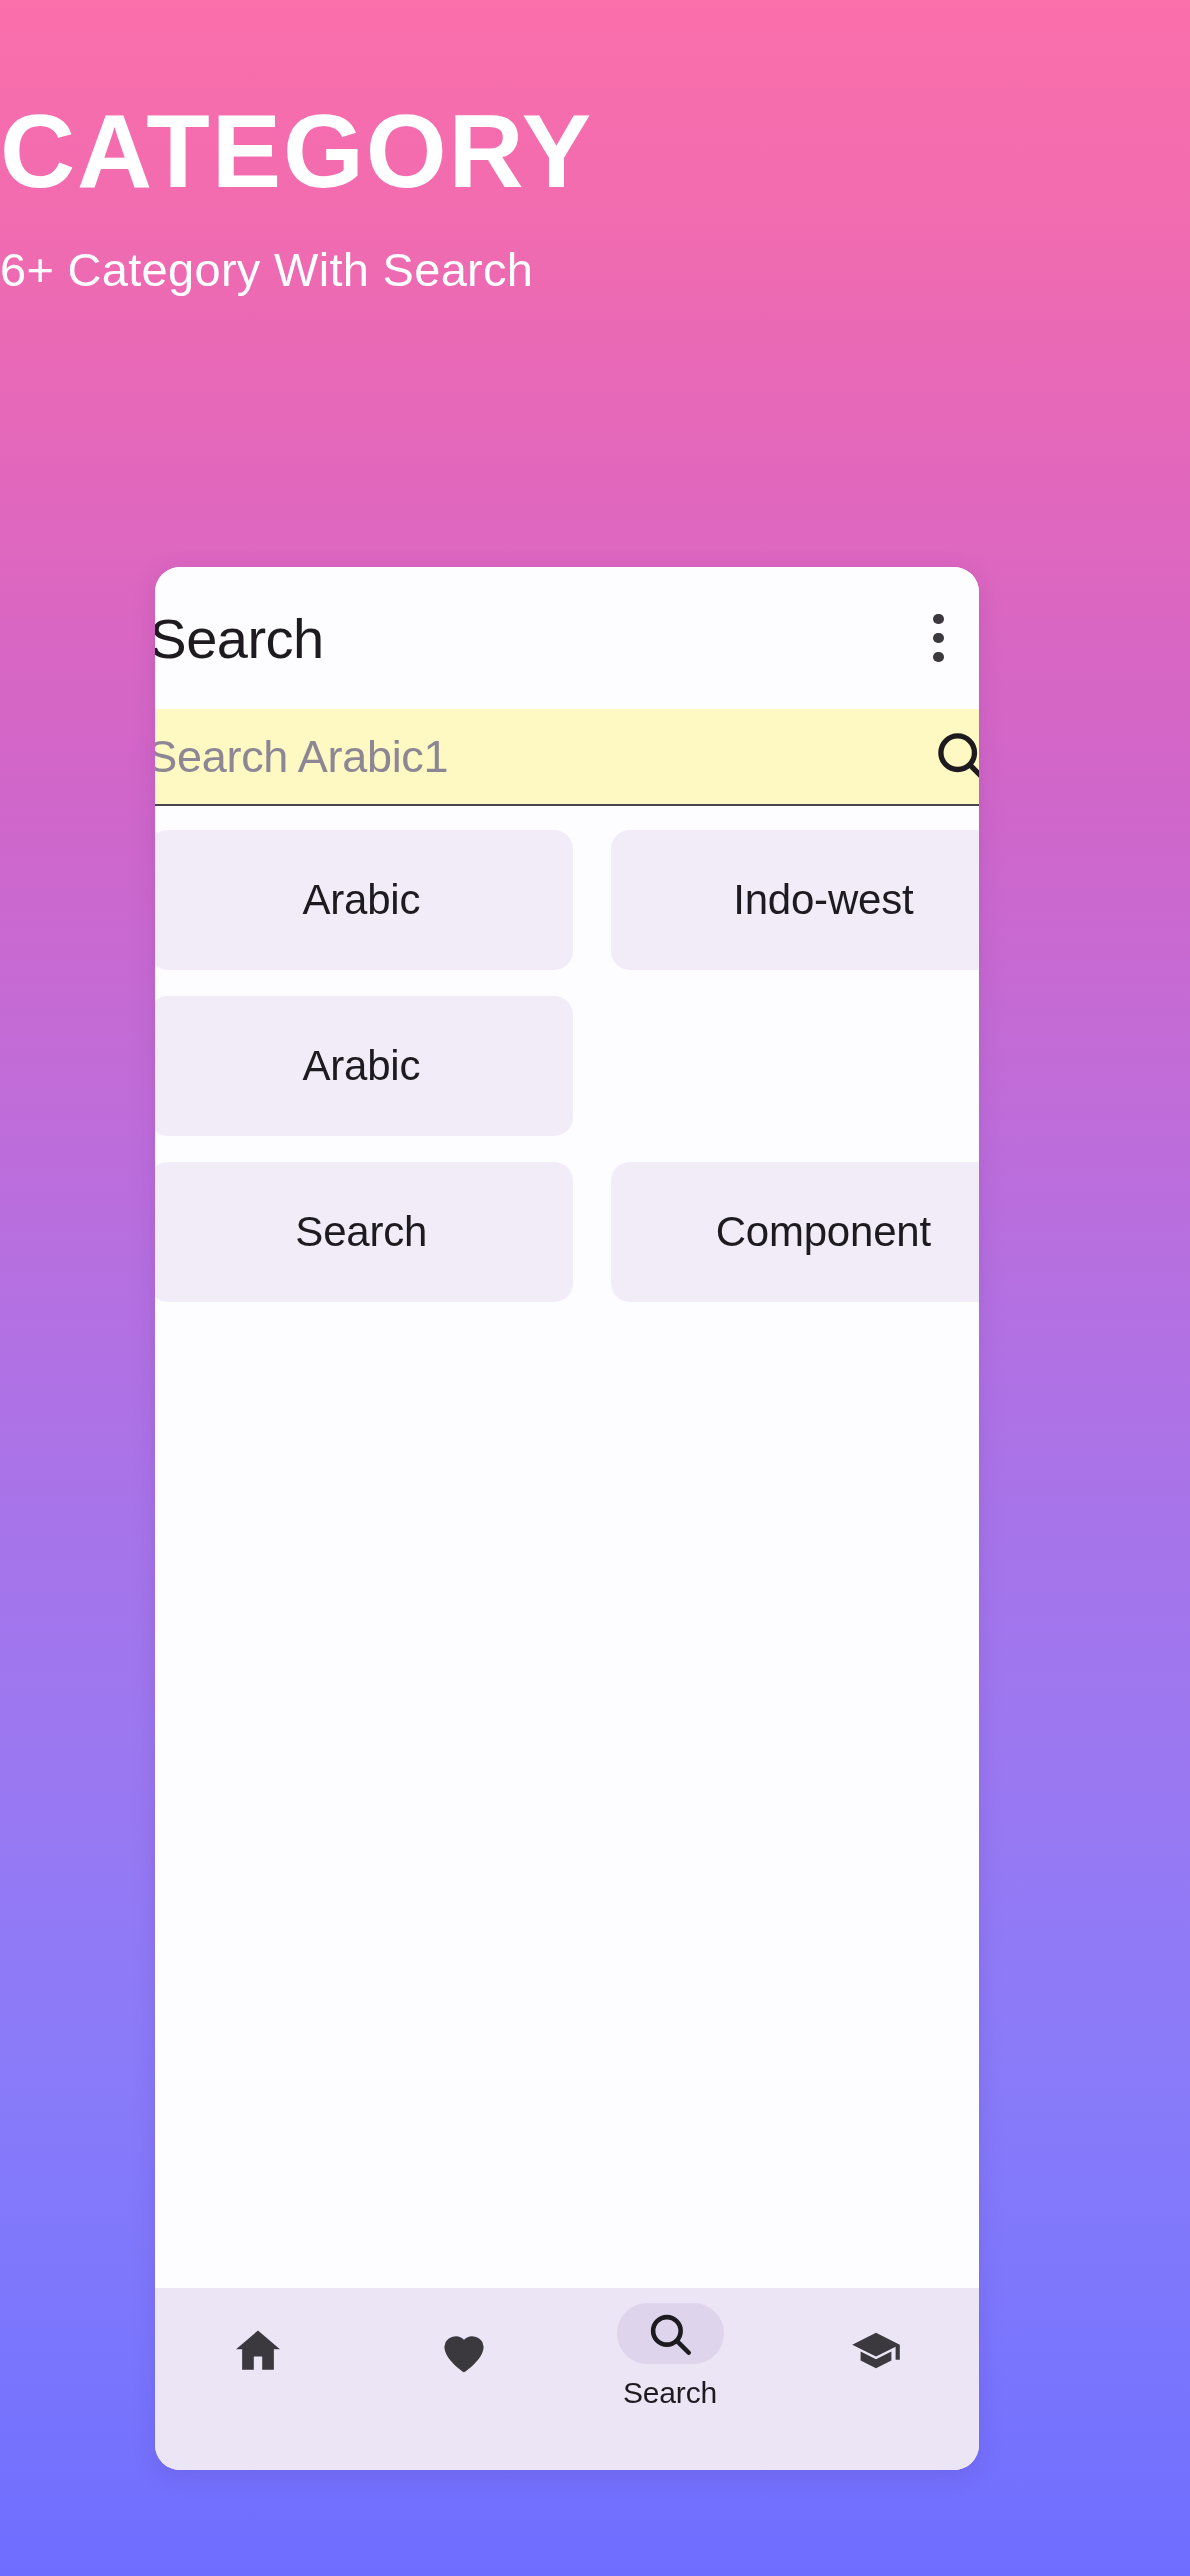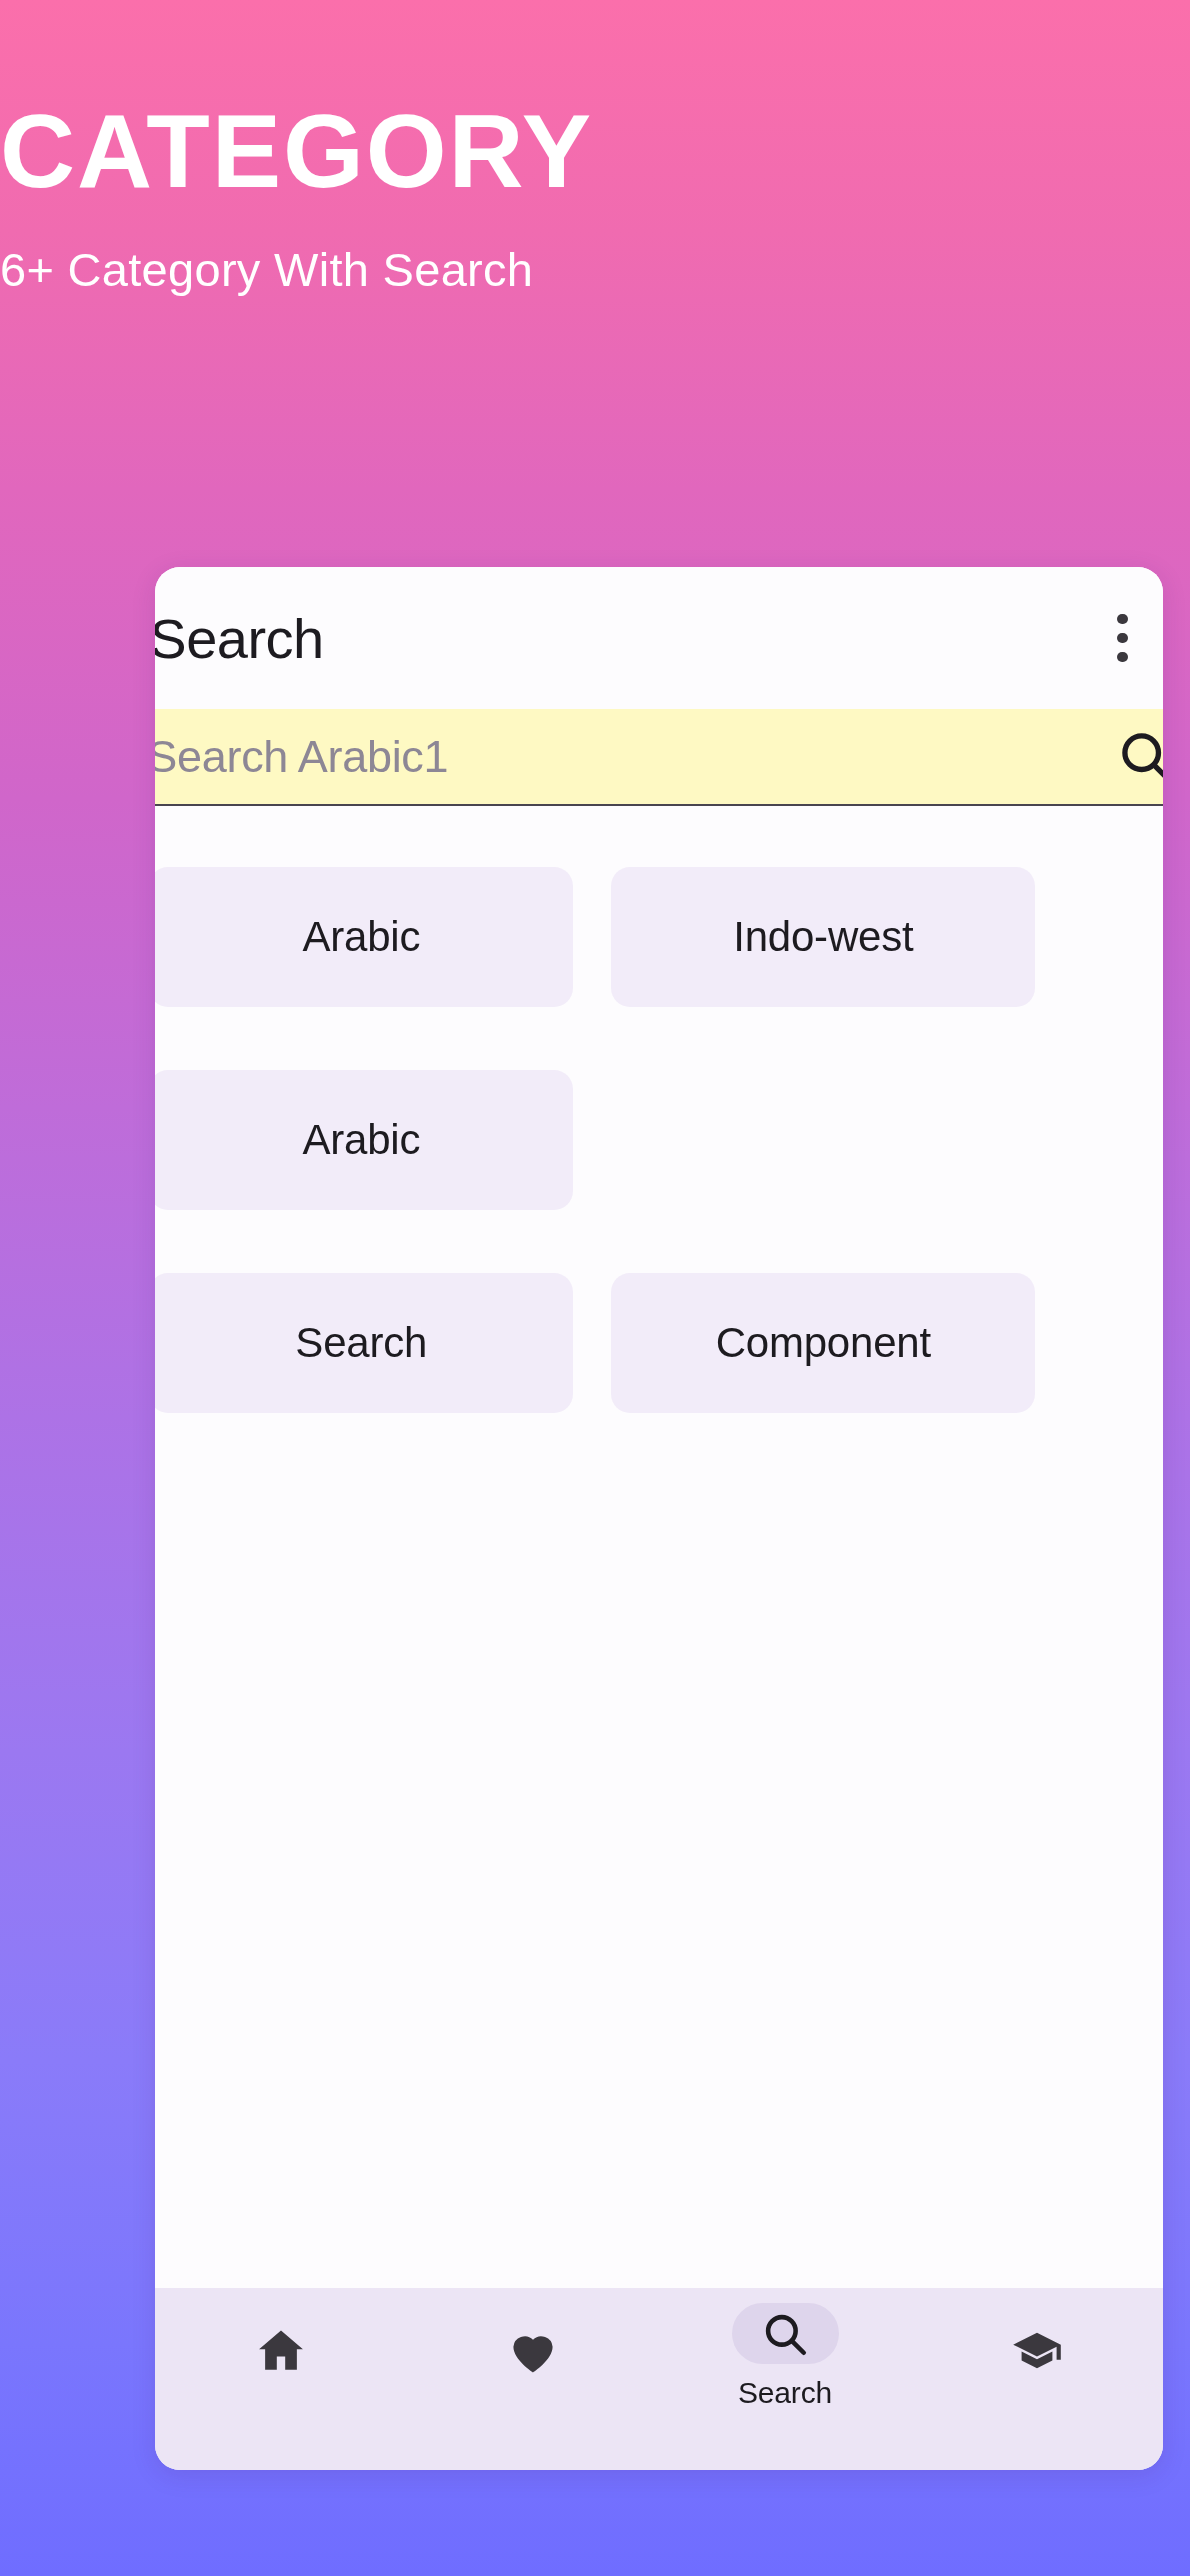--- a/index.html
+++ b/index.html
@@ -45,21 +45,21 @@
     font-weight:normal;
     color:#ffffff;
     letter-spacing:0.3px;
   }
 
   
   .phone {
     position:absolute;
     left:155px;
     top:567px;
-    width:1008px;
+    width:824px;
     height:1903px;
     background:#fdfcfe;
     border-radius:25px;
     overflow:hidden;
     display:flex;
     flex-direction:column;
     box-shadow:0 5.8px 25px rgba(80,30,110,0.14);
   }
 
   
@@ -135,21 +135,20 @@
   .chip-grid {
     display:flex;
     flex-direction:column;
     gap:26px;
   }
   .chip-row {
     display:flex;
     gap:38px;
     margin-left:-5.7px;
     margin-right:-115px;
-    margin-top:37px;
   }
   .chip {
     flex:0 0 424px;
     height:140px;
     background:#f2ecf9;
     border-radius:19px;
     display:flex;
     align-items:center;
     justify-content:center;
     font-size:42px;

